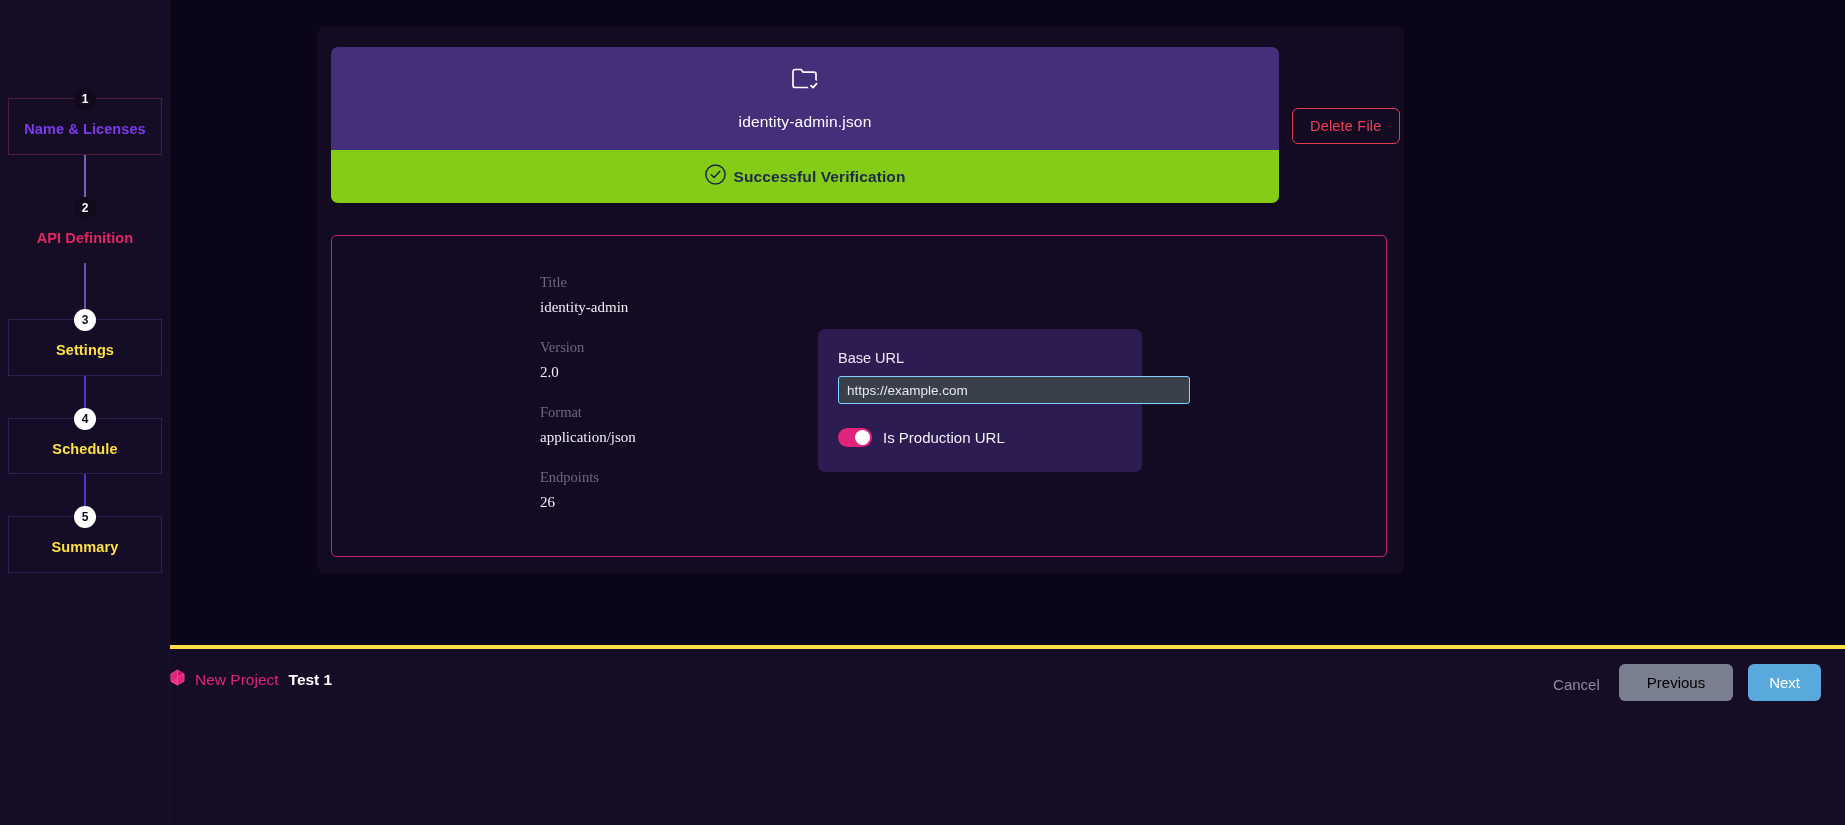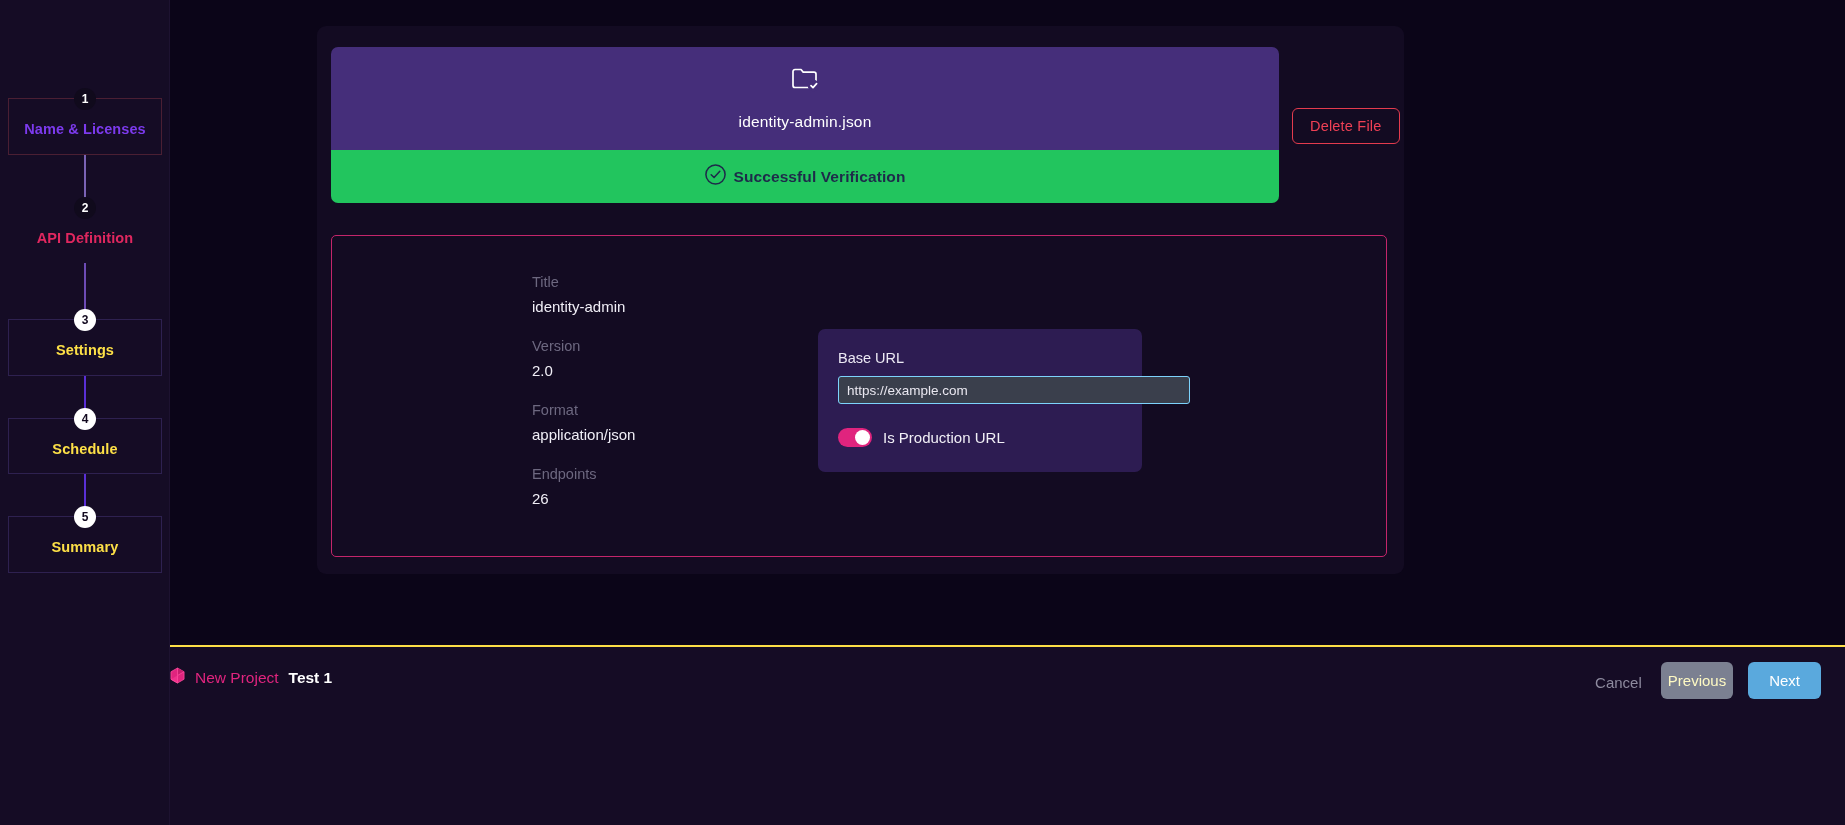--- a/index.html
+++ b/index.html
@@ -123,21 +123,21 @@
     gap: 17px;
   }
 
   #file-name {
     color: #ffffff;
     font-size: 15.5px;
     letter-spacing: .2px;
   }
 
   #verification-bar {
-    background: #22c55e;
+    background: #84cc16;
     height: 53px;
     display: flex;
     align-items: center;
     justify-content: center;
     gap: 6px;
   }
 
   #verification-text {
     color: #1e2a4a;
     font-size: 15.5px;
@@ -167,22 +167,23 @@
     left: 14px;
     top: 209px;
     width: 1056px;
     height: 322px;
     border: 1px solid #c4256b;
     border-radius: 5px;
   }
 
   .meta-list {
     position: absolute;
-    left: 200px;
+    left: 208px;
     top: 38px;
+    font-family: Liberation Serif, serif;
   }
 
   .meta-group { margin-bottom: 23px; }
   .meta-group:last-child { margin-bottom: 16px; }
 
   .meta-label {
     color: #6d6880;
     font-size: 14.5px;
     margin-bottom: 8px;
   }
@@ -255,21 +256,21 @@
   }
 
   
   #bottom-bar {
     position: absolute;
     left: 170px;
     top: 645px;
     width: 1675px;
     height: 180px;
     background: #150c25;
-    border-top: 2px solid #fde047;
+    border-top: 4px solid #fde047;
   }
 
   #project-info {
     position: absolute;
     left: 0px;
     top: 20px;
     display: flex;
     align-items: center;
     gap: 10px;
   }
@@ -301,22 +302,22 @@
     cursor: pointer;
     border-radius: 6px;
   }
   #cancel-btn {
     background: transparent;
     color: #8d8a9e;
     padding: 8px 4px;
   }
   #previous-btn {
     background: #7b8091;
-    color: #fef9c3;
-    padding: 10px 7px;
+    color: #000000;
+    padding: 10px 28px;
   }
   #next-btn {
     background: #5aa9dd;
     color: #ffffff;
     padding: 10px 21px;
   }
 </style>
 </head>
 <body>
 

